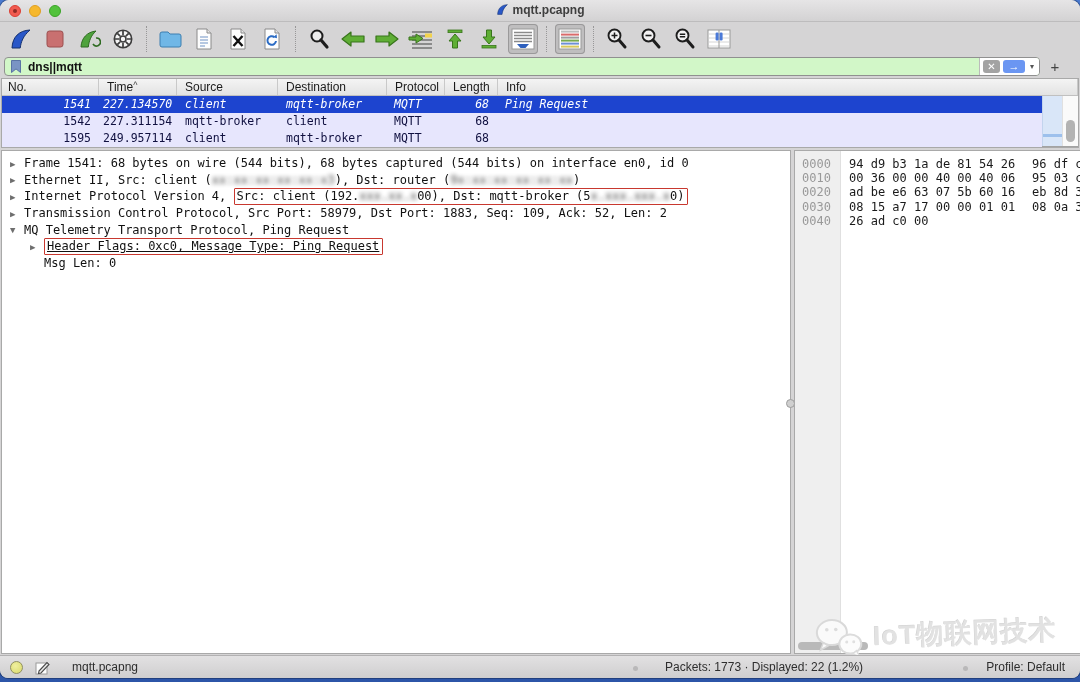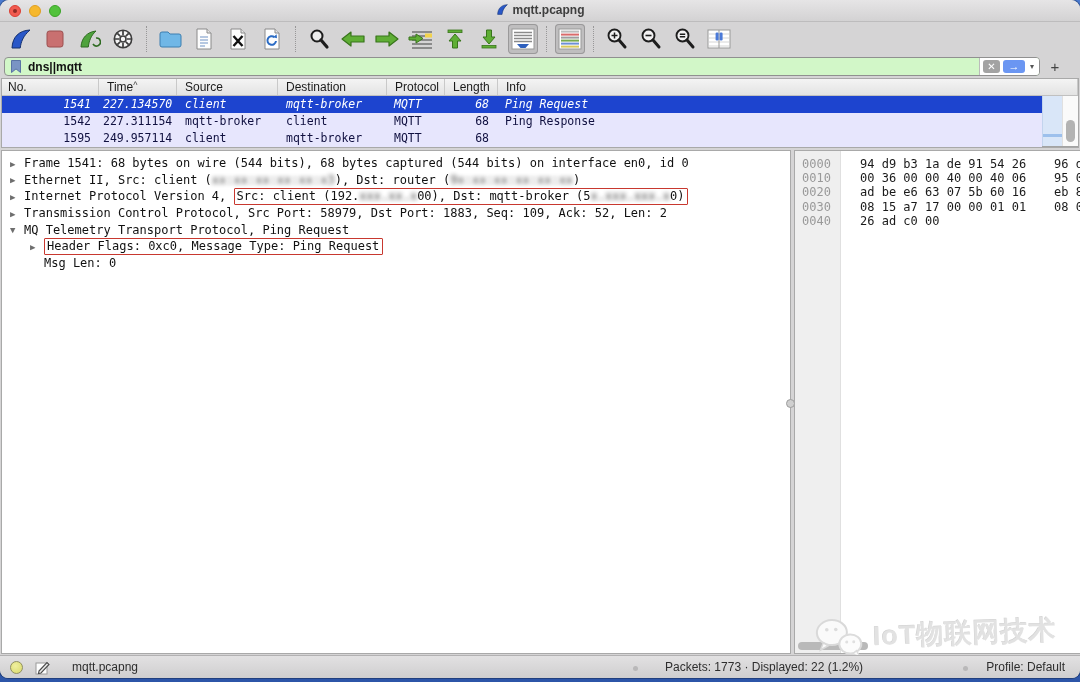--- a/index.html
+++ b/index.html
@@ -53,33 +53,33 @@
   .trow .cInfo { padding-left:7px; }
   .minimap { position:absolute; top:17px; bottom:1px; right:16px; width:20px; background:#d9e6f8; border-left:1px solid #c3d4ee; }
   .minimap .mline { position:absolute; left:0; right:0; top:38px; height:3px; background:#9dc0ec; }
   .plscroll { position:absolute; top:17px; bottom:1px; right:0; width:16px; background:#fafafa; border-left:1px solid #e0e0e0; }
   .plscroll .thumb { position:absolute; left:3px; top:24px; width:9px; height:22px; background:#b3b3b3; border-radius:5px; }
 
   
   .details { position:absolute; top:150px; left:1px; width:790px; height:504px; background:#fff; border:1px solid #a9a9a9; padding-top:4px; font-family:"DejaVu Sans Mono","Liberation Mono",monospace; font-size:12px; color:#111; overflow:hidden; }
   .dline { height:16.7px; line-height:16.7px; white-space:nowrap; padding-left:8px; }
   .twist { display:inline-block; width:14px; font-size:9px; color:#6e6e6e; vertical-align:0.5px; }
-  .indent1 { padding-left:28px; }
+  .indent1 { padding-left:28px;text-decoration:underline; }
   .indent2 { padding-left:42px; }
   .redbox { border:1.6px solid #c8382f; border-radius:1px; padding:0 3px 1px 2px; }
   .blur { filter:blur(2.3px); opacity:.8; }
 
   
   .splitdot { position:absolute; left:786px; top:399px; width:9px; height:9px; border-radius:50%; background:#cfcfcf; border:1px solid #9d9d9d; }
 
   
   .hexpane { position:absolute; top:150px; left:794px; width:286px; height:504px; background:#fff; border:1px solid #a9a9a9; border-right:none; overflow:hidden; }
   .hexgutter { position:absolute; left:0; top:0; bottom:0; width:46px; background:#efefef; border-right:1px solid #e0e0e0; }
   .hexrows { position:absolute; top:6px; left:0; right:0; font-family:"DejaVu Sans Mono","Liberation Mono",monospace; font-size:12px; line-height:14.2px; white-space:nowrap; }
-  .hexrow { display:flex;gap:11px; }
+  .hexrow { display:flex; }
   .hoff { width:46px; color:#999; padding-left:7px; flex:0 0 auto; }
   .hleft { margin-left:8px; width:166px; flex:0 0 auto; color:#1a1a1a; }
   .hright { margin-left:17px; color:#1a1a1a; }
   .hexhscroll { position:absolute; left:3px; bottom:3px; width:70px; height:8px; background:#b9b9b9; border-radius:4px; }
 
   
   .watermark { position:absolute; right:24px; bottom:22px; display:flex; align-items:center; gap:8px; transform:rotate(-2deg); pointer-events:none; }
   .wmtext { font-size:27px; letter-spacing:1px; color:#e2e2e2; text-shadow:1px 1px 0 #ffffff, -0.5px -0.5px 0 #d0d0d0; font-weight:bold; }
 
   
@@ -291,21 +291,20 @@
           <span class="cLen">68</span>
           <span class="cInfo">Ping Request</span>
       </div>
       <div class="trow">
         <span class="cNo">1542</span>
           <span class="cTime">227.311154</span>
           <span class="cSrc">mqtt-broker</span>
           <span class="cDst">client</span>
           <span class="cProto">MQTT</span>
           <span class="cLen">68</span>
-          <span class="cInfo">Ping Response</span>
       </div>
       <div class="trow">
         <span class="cNo">1595</span>
           <span class="cTime">249.957114</span>
           <span class="cSrc">client</span>
           <span class="cDst">mqtt-broker</span>
           <span class="cProto">MQTT</span>
           <span class="cLen">68</span>
       </div>
     </div>
@@ -327,21 +326,21 @@
     <div class="dline indent2"><span>Msg Len: 0</span></div>
   </div>
 
   <div class="splitdot"></div>
 
   <div class="hexpane">
     <div class="hexgutter"></div>
     <div class="hexrows">
       <div class="hexrow">
           <span class="hoff">0000</span>
-          <span class="hleft">94 d9 b3 1a de 91 54 26</span>
+          <span class="hleft">94 d9 b3 1a de 81 54 26</span>
           <span class="hright">96 df c4</span>
         </div>
       <div class="hexrow">
           <span class="hoff">0010</span>
           <span class="hleft">00 36 00 00 40 00 40 06</span>
           <span class="hright">95 03 c0</span>
         </div>
       <div class="hexrow">
           <span class="hoff">0020</span>
           <span class="hleft">ad be e6 63 07 5b 60 16</span>

